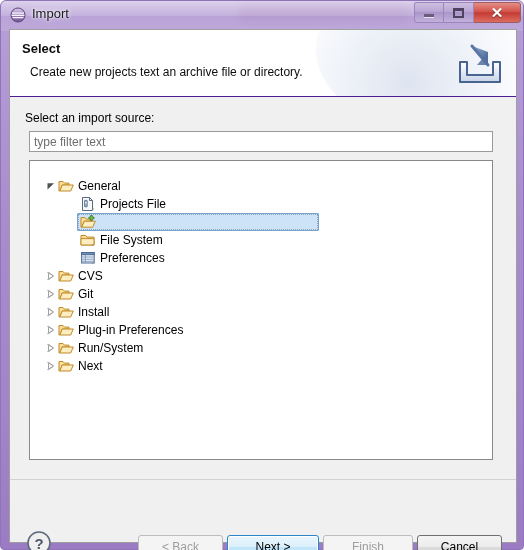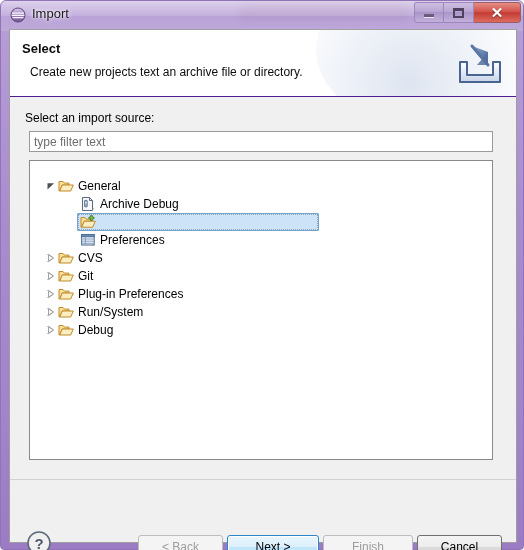--- a/index.html
+++ b/index.html
@@ -438,30 +438,38 @@
               <span class="node-label">General</span>
             </div>
             <div class="tree-row child">
               <span class="node-icon"><svg width="16" height="16" viewBox="0 0 16 16">
                   <path d="M2.5 1.5h7l3 3v10h-10Z" fill="#f6f8fb" stroke="#5a6b80" stroke-width="1" stroke-linejoin="round"></path>
                   <path d="M9.5 1.5v3h3" fill="none" stroke="#5a6b80" stroke-width="1"></path>
                   <rect x="4.6" y="4.4" width="2.6" height="6.4" rx=".4" fill="#9fb4cf" stroke="#4d6180" stroke-width=".8"></rect>
                   <rect x="5.2" y="6.0" width="1.4" height="1.3" fill="#fefefe"></rect>
                   <path d="M11.4 13.4h2.2v-2Z" fill="#8c8c8c"></path>
                 </svg></span>
-              <span class="node-label">Archive Debug</span>
+              <span class="node-label">Projects File</span>
             </div>
             <div class="tree-row child selected">
               <div class="sel-box" style="width: 242px;"></div>
               <div class="sel-focus" style="width: 240px;"></div>
               <span class="node-icon"><svg width="16" height="16" viewBox="0 0 16 16">
                   <path d="M1 13.2V3.6h4l1.4 1.6H11V7.2H4.2L1.6 13.2Z" fill="#fcdf9a" stroke="#c08a28" stroke-width="1" stroke-linejoin="round"></path>
                   <path d="M4.3 7.2h11l-2.6 6H1.7Z" fill="#fdeec2" stroke="#c08a28" stroke-width="1" stroke-linejoin="round"></path>
                   <path d="M10.6 1.4h1.7v1.7H14v1.7h-1.7v1.7h-1.7V4.8H8.9V3.1h1.7Z" fill="#7fc04c" stroke="#3d7a22" stroke-width=".8" stroke-linejoin="round"></path>
                 </svg></span>
+            </div>
+            <div class="tree-row child">
+              <span class="node-icon"><svg width="16" height="16" viewBox="0 0 16 16">
+                  <path d="M1 13V3.5h4.6l1.4 1.6H14V13Z" fill="#fbdd93" stroke="#c08a28" stroke-width="1" stroke-linejoin="round"></path>
+                  <path d="M1 6.6h13V13H1Z" fill="#fdeec2" stroke="#c08a28" stroke-width="1"></path>
+                  <path d="M11.5 13.2 13.4 13.2 13.4 11.4Z" fill="#8c8c8c"></path>
+                </svg></span>
+              <span class="node-label">File System</span>
             </div>
             <div class="tree-row child">
               <span class="node-icon"><svg width="16" height="16" viewBox="0 0 16 16">
                   <rect x="1.6" y="2.6" width="12.6" height="10.4" fill="#eef3fa" stroke="#4a6a93" stroke-width="1"></rect>
                   <rect x="1.6" y="2.6" width="12.6" height="2.1" fill="#6f93c0" stroke="#4a6a93" stroke-width="1"></rect>
                   <path d="M1.8 7h12.2M1.8 9.2h12.2M1.8 11.3h12.2M5.4 4.8v8.1" stroke="#7e98b8" stroke-width=".9"></path>
                   <path d="M11.4 13.6h2.4v-2.2Z" fill="#8c8c8c"></path>
                 </svg></span>
               <span class="node-label">Preferences</span>
             </div>
@@ -492,20 +500,32 @@
             <div class="tree-row root">
               <span class="twisty tw-collapsed">
                 <svg width="10" height="10" viewBox="0 0 10 10">
                   <path d="M2.6 1.4 L7.6 5 L2.6 8.6 Z" fill="none" stroke="#9a9a9a" stroke-width="1"></path>
                 </svg>
               </span>
               <span class="node-icon"><svg width="16" height="16" viewBox="0 0 16 16">
                   <path d="M1 13V3.5h4l1.4 1.6H11V7H4.2L1.6 13Z" fill="#fcdf9a" stroke="#c08a28" stroke-width="1" stroke-linejoin="round"></path>
                   <path d="M4.3 7h11l-2.6 6H1.7Z" fill="#fdeec2" stroke="#c08a28" stroke-width="1" stroke-linejoin="round"></path>
                 </svg></span>
+              <span class="node-label">Install</span>
+            </div>
+            <div class="tree-row root">
+              <span class="twisty tw-collapsed">
+                <svg width="10" height="10" viewBox="0 0 10 10">
+                  <path d="M2.6 1.4 L7.6 5 L2.6 8.6 Z" fill="none" stroke="#9a9a9a" stroke-width="1"></path>
+                </svg>
+              </span>
+              <span class="node-icon"><svg width="16" height="16" viewBox="0 0 16 16">
+                  <path d="M1 13V3.5h4l1.4 1.6H11V7H4.2L1.6 13Z" fill="#fcdf9a" stroke="#c08a28" stroke-width="1" stroke-linejoin="round"></path>
+                  <path d="M4.3 7h11l-2.6 6H1.7Z" fill="#fdeec2" stroke="#c08a28" stroke-width="1" stroke-linejoin="round"></path>
+                </svg></span>
               <span class="node-label">Plug-in Preferences</span>
             </div>
             <div class="tree-row root">
               <span class="twisty tw-collapsed">
                 <svg width="10" height="10" viewBox="0 0 10 10">
                   <path d="M2.6 1.4 L7.6 5 L2.6 8.6 Z" fill="none" stroke="#9a9a9a" stroke-width="1"></path>
                 </svg>
               </span>
               <span class="node-icon"><svg width="16" height="16" viewBox="0 0 16 16">
                   <path d="M1 13V3.5h4l1.4 1.6H11V7H4.2L1.6 13Z" fill="#fcdf9a" stroke="#c08a28" stroke-width="1" stroke-linejoin="round"></path>
@@ -516,21 +536,21 @@
             <div class="tree-row root">
               <span class="twisty tw-collapsed">
                 <svg width="10" height="10" viewBox="0 0 10 10">
                   <path d="M2.6 1.4 L7.6 5 L2.6 8.6 Z" fill="none" stroke="#9a9a9a" stroke-width="1"></path>
                 </svg>
               </span>
               <span class="node-icon"><svg width="16" height="16" viewBox="0 0 16 16">
                   <path d="M1 13V3.5h4l1.4 1.6H11V7H4.2L1.6 13Z" fill="#fcdf9a" stroke="#c08a28" stroke-width="1" stroke-linejoin="round"></path>
                   <path d="M4.3 7h11l-2.6 6H1.7Z" fill="#fdeec2" stroke="#c08a28" stroke-width="1" stroke-linejoin="round"></path>
                 </svg></span>
-              <span class="node-label">Debug</span>
+              <span class="node-label">Next</span>
             </div>
           </div>
       </div>
     </div>
 
     <div class="sep-line"></div>
     <div class="btnbar">
       <span class="help-btn">
         <svg width="26" height="26" viewBox="0 0 26 26">
           <circle cx="13" cy="13" r="11" fill="#f0f0f0" stroke="#5f6a7d" stroke-width="1.6"></circle>

